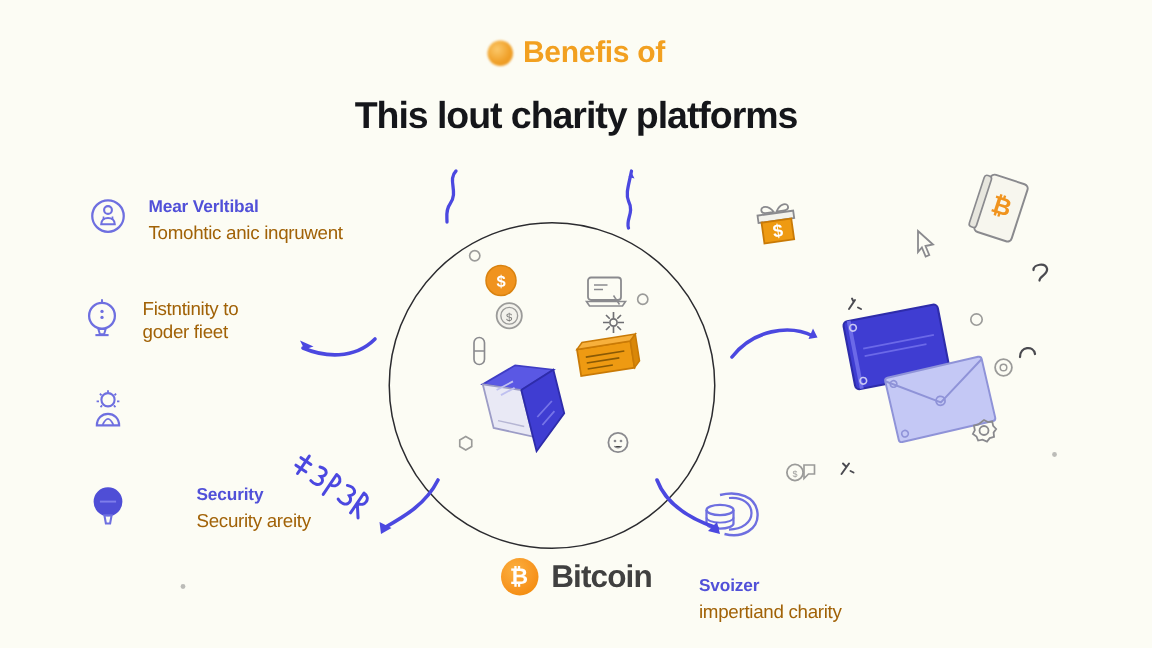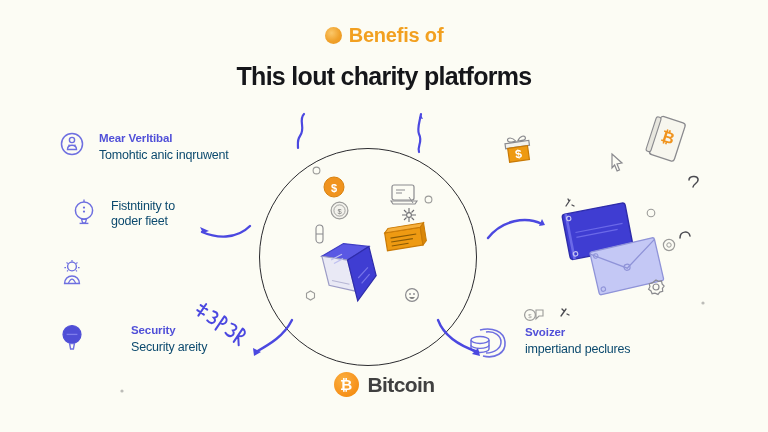--- a/index.html
+++ b/index.html
@@ -41,33 +41,33 @@
   .feature .ico{
     width:30px;height:34px;flex:0 0 30px;margin-top:1px;
   }
   .feature .ftxt{padding-top:1px;}
   .f-head{
     font-size:11.5px;font-weight:700;color:#5150D8;
     letter-spacing:-0.1px;line-height:1.2;
     filter:blur(0.2px);
   }
   .f-sub{
-    font-size:12.5px;font-weight:500;color:#0c4a6e;
+    font-size:12.5px;font-weight:500;color:#a16207;
     letter-spacing:-0.2px;line-height:1.22;margin-top:2px;
     filter:blur(0.25px);
     white-space:pre-line;
   }
 
   #feat-0{left:58px;top:128px;width:195px;}
-  #feat-1{left:70px;top:194px;width:150px;}
+  #feat-1{left:54px;top:194px;width:150px;}
   #feat-2{left:58px;top:256px;width:195px;}
   #feat-3{left:58px;top:320px;width:170px;gap:43px;}
 
   
-  #feat-r{position:absolute;left:466px;top:322px;width:230px;display:flex;gap:13px;align-items:flex-start;}
+  #feat-r{position:absolute;left:466px;top:322px;width:230px;display:flex;gap:13px;align-items:flex-start;flex-direction:column;}
   #feat-r .ico{width:46px;height:42px;flex:0 0 46px;}
 
   
   .circle{
     position:absolute;left:259px;top:148px;width:218px;height:218px;
     border:1.6px solid #2B2B2F;border-radius:50%;
     box-sizing:border-box;
   }
 
   
@@ -164,21 +164,21 @@
       <svg viewBox="0 0 46 42" width="46" height="42">
         <path d="M14 8c12-3 24 1 25 12s-10 17-22 14" fill="none" stroke="#6E6FE0" stroke-width="1.6"></path>
         <path d="M20 10c9-1 15 4 15 10s-6 11-15 11" fill="none" stroke="#6E6FE0" stroke-width="1.5"></path>
         <ellipse cx="14" cy="18" rx="9" ry="3.4" fill="none" stroke="#6E6FE0" stroke-width="1.5"></ellipse>
         <path d="M5 18v9c0 1.9 4 3.4 9 3.4s9-1.5 9-3.4v-9" fill="none" stroke="#6E6FE0" stroke-width="1.5"></path>
         <path d="M5 23c0 1.9 4 3.4 9 3.4s9-1.5 9-3.4" fill="none" stroke="#6E6FE0" stroke-width="1.3"></path>
       </svg>
     </div>
     <div class="ftxt" style="padding-top:4px;">
       <div class="f-head">Svoizer</div>
-      <div class="f-sub">impertiand peclures</div>
+      <div class="f-sub">impertiand charity</div>
     </div>
   </div>
 
   <div class="circle"></div>
 
   <div class="art" style="left:323px;top:176px;">
     <svg width="22" height="22" viewBox="0 0 22 22">
       <circle cx="11" cy="11" r="10" fill="#F0931E" stroke="#D9820F" stroke-width="1"></circle>
       <text x="11" y="15.5" font-size="11" font-weight="700" fill="#fff" text-anchor="middle" font-family="Liberation Sans, sans-serif">$</text>
     </svg>

